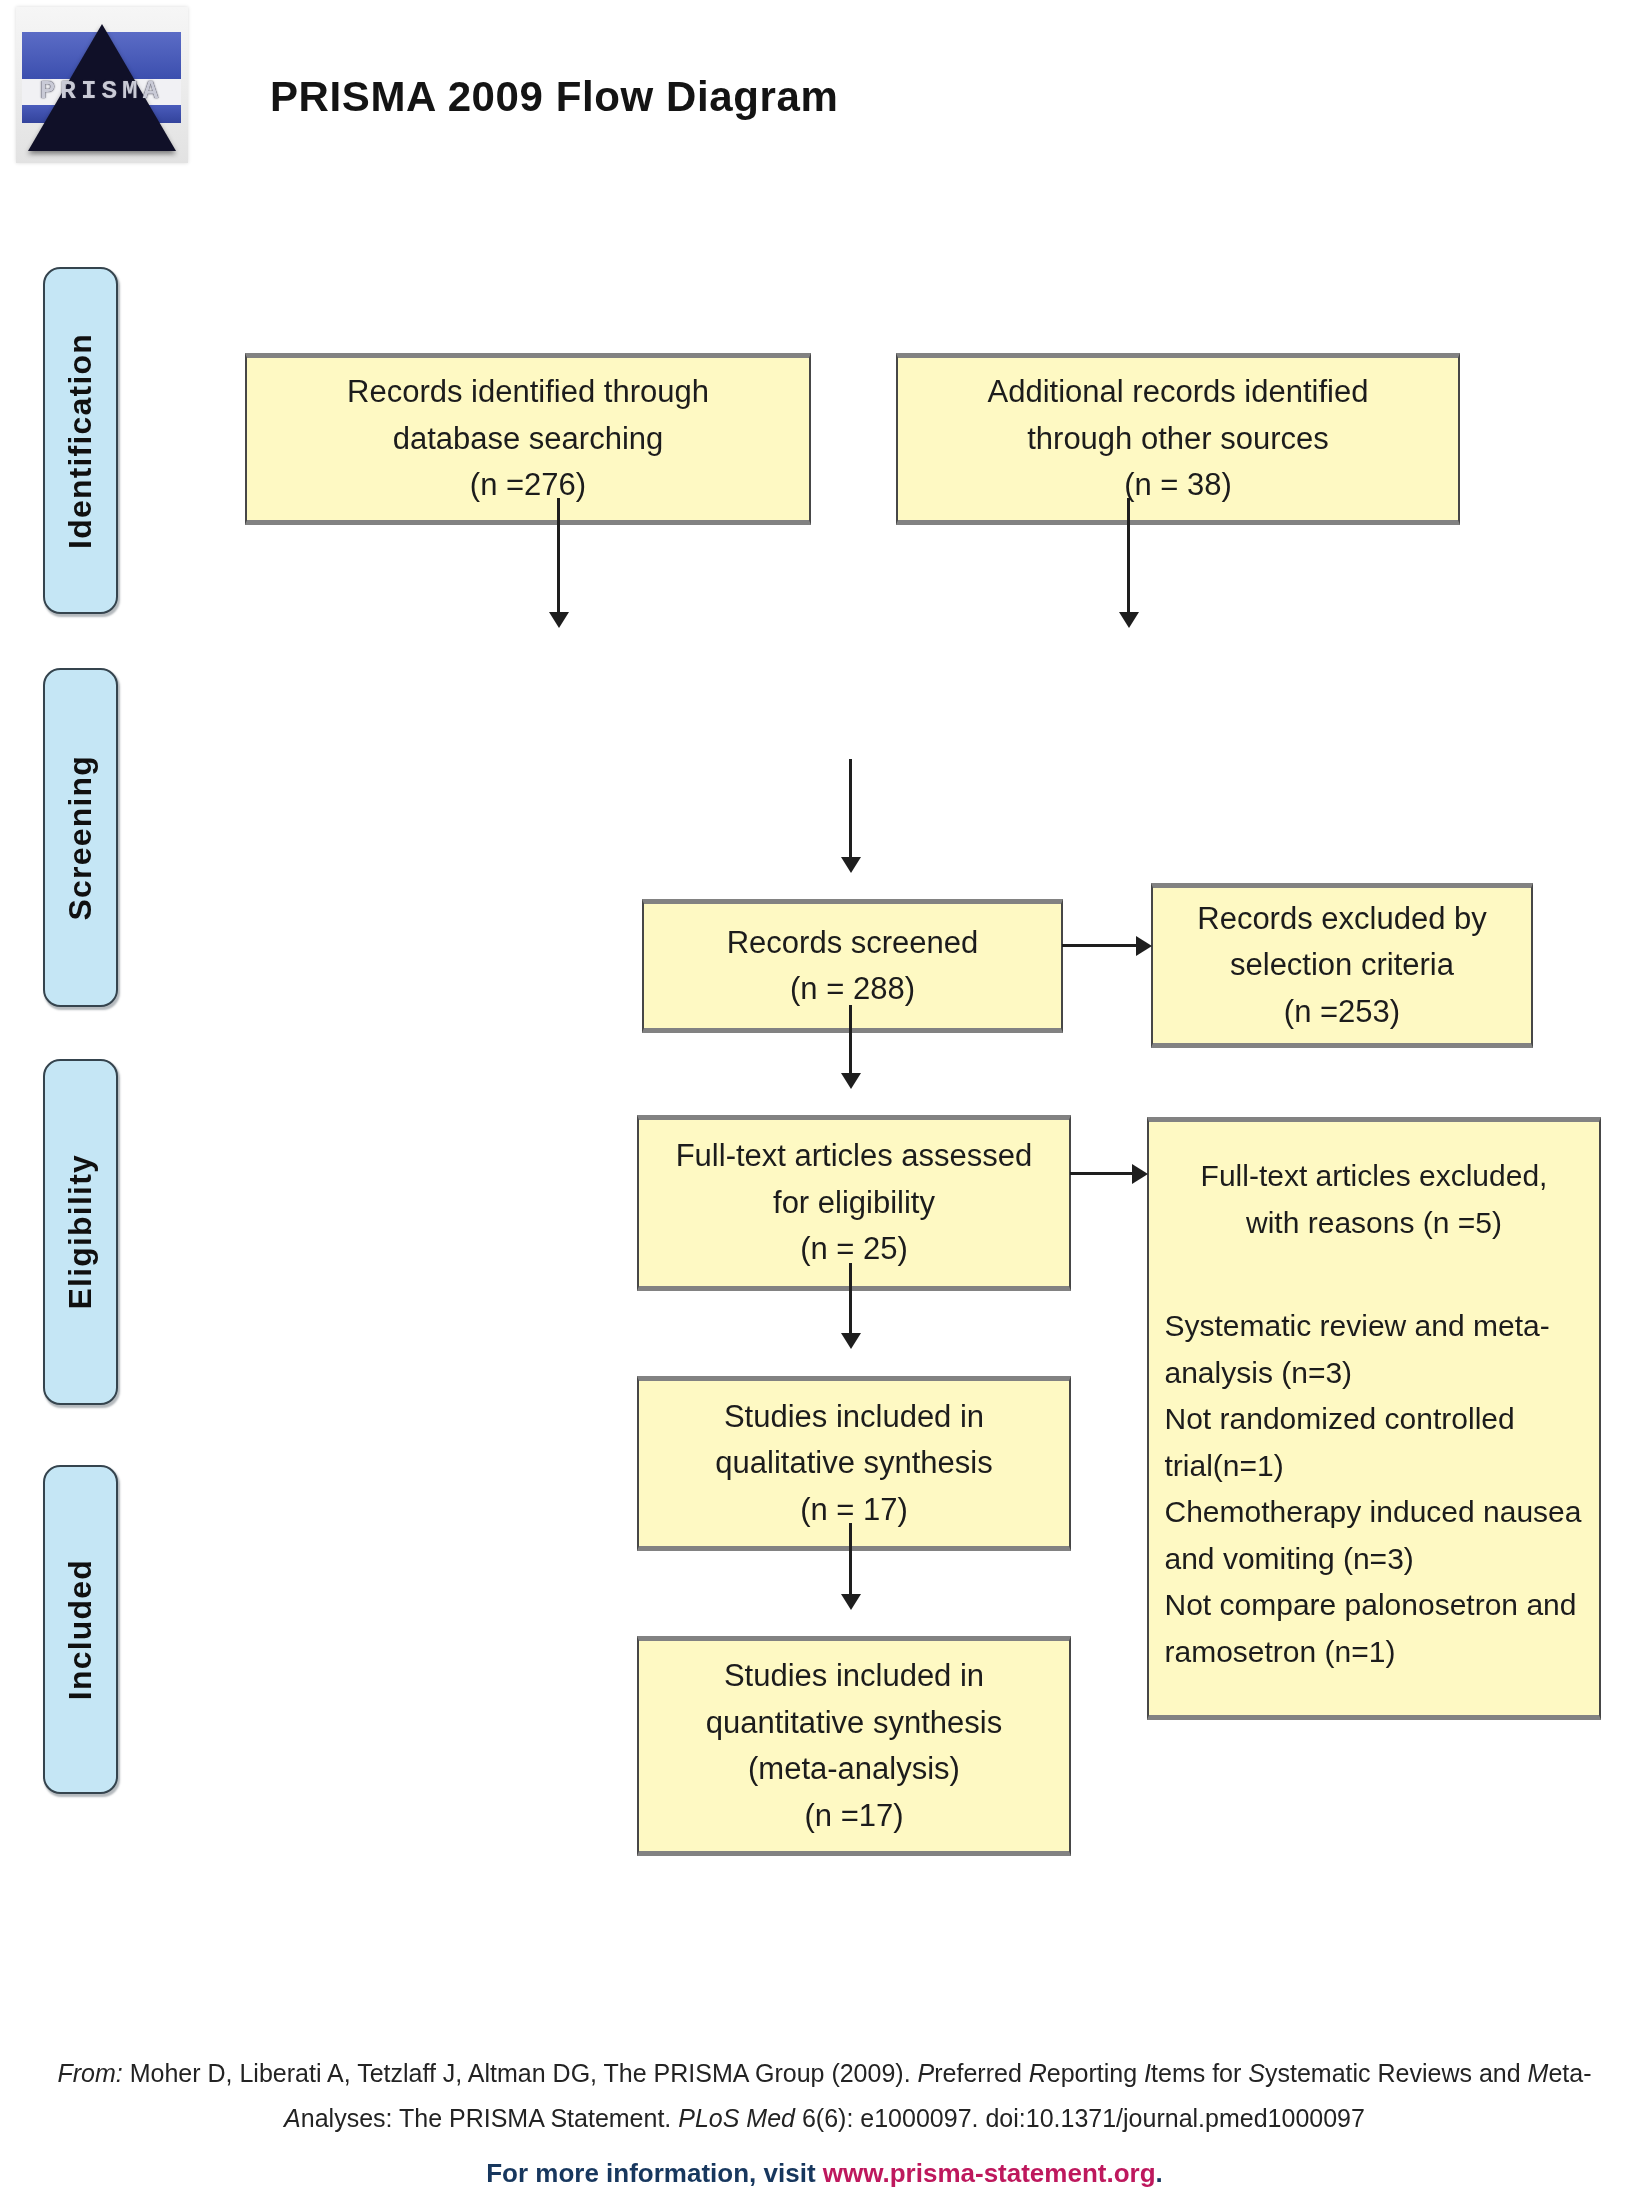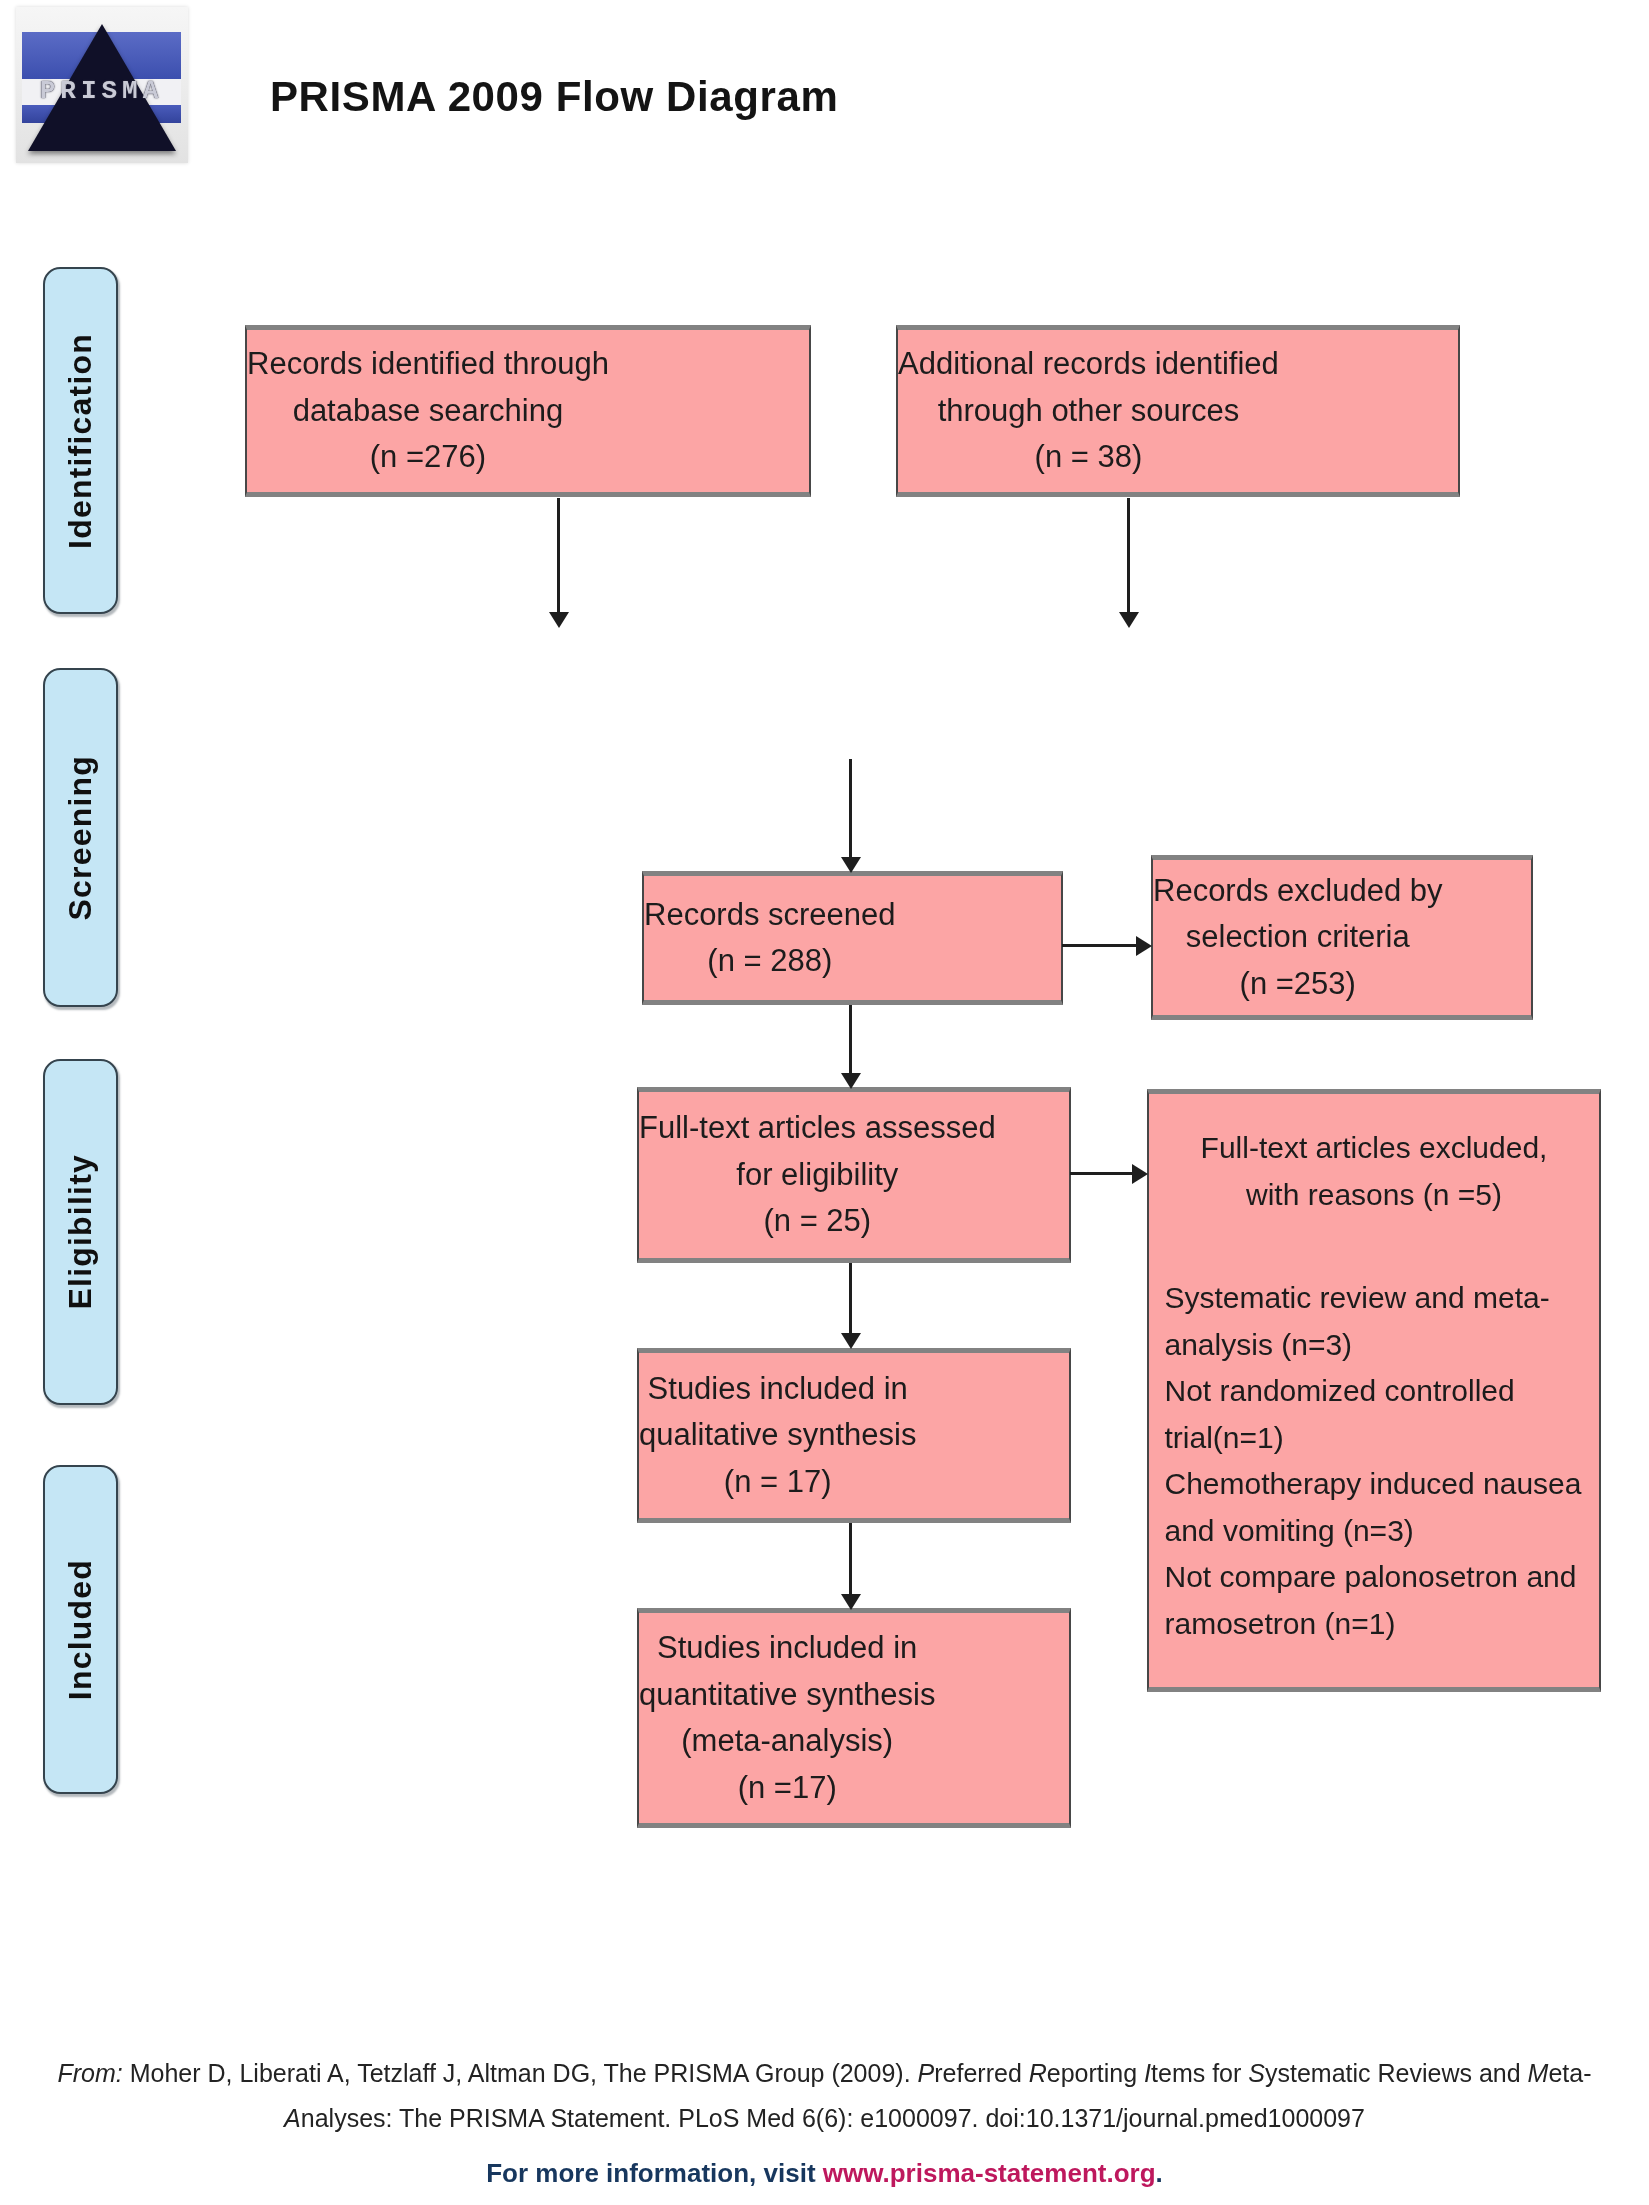--- a/index.html
+++ b/index.html
@@ -73,27 +73,27 @@
     white-space: nowrap;
   }
   .stage-identification { top: 267px; height: 347px; }
   .stage-screening      { top: 668px; height: 339px; }
   .stage-eligibility    { top: 1059px; height: 346px; }
   .stage-included       { top: 1465px; height: 329px; }
 
   
   .fbox {
     position: absolute;
-    background: #fca5a5;
+    background: #fef9c3;
     border: 2.5px solid #474747;
     border-top: 5.6px solid #828282;
     border-bottom: 5.6px solid #828282;
-    display: flex; align-items: center; justify-content: flex-start;
+    display: flex; align-items: center; justify-content: center;
     text-align: center;
-    font-size: 31px; line-height: 1.5; color: #1c1c1c;
+    font-size: 31px; line-height: 1.5; color: #1c1c1c; margin-top: 28px;
   }
   .prelines { white-space: pre-line; }
   .box-identified   { left: 245px;  top: 325px;  width: 566px;  height: 172px; }
   .box-additional   { left: 896px; top: 325px;  width: 564px;  height: 172px; }
   .box-duplicates   { left: 502px;  top: 613px;  width: 702px; height: 146px; }
   .box-screened     { left: 642px; top: 871px; width: 421px;  height: 134px; }
   .box-excluded     { left: 1151px; top: 855px; width: 382px;  height: 165px; }
   .box-fulltext     { left: 637px; top: 1087px; width: 434px;  height: 176px; }
   .box-ft-excluded  {
     left: 1147px; top: 1089px; width: 454px; height: 603px;
@@ -220,21 +220,21 @@
   <div class="arrow-v arrow-b"></div>
   <div class="arrow-v arrow-c"></div>
   <div class="arrow-h arrow-d"></div>
   <div class="arrow-v arrow-e"></div>
   <div class="arrow-h arrow-f"></div>
   <div class="arrow-v arrow-g"></div>
   <div class="arrow-v arrow-h-flow"></div>
 
   <div class="citation">
     <div class="cline"><span style="font-style: italic;">From:</span><span>  Moher D, Liberati A, Tetzlaff J, Altman DG, The PRISMA Group (2009). </span><span style="font-style: italic;">P</span><span>referred </span><span style="font-style: italic;">R</span><span>eporting </span><span style="font-style: italic;">I</span><span>tems for </span><span style="font-style: italic;">S</span><span>ystematic Reviews and </span><span style="font-style: italic;">M</span><span>eta-</span></div>
-    <div class="cline"><span style="font-style: italic;">A</span><span>nalyses: The PRISMA Statement. </span><span style="">PLoS Med</span><span> 6(6): e1000097. doi:10.1371/journal.pmed1000097</span></div>
+    <div class="cline"><span style="font-style: italic;">A</span><span>nalyses: The PRISMA Statement. </span><span style="font-style: italic;">PLoS Med</span><span> 6(6): e1000097. doi:10.1371/journal.pmed1000097</span></div>
   </div>
 
   <div class="info-line">
     <span>For more information, visit </span><span class="link">www.prisma-statement.org</span><span>.</span>
   </div>
 
 </div>
 
 
 </body></html>

